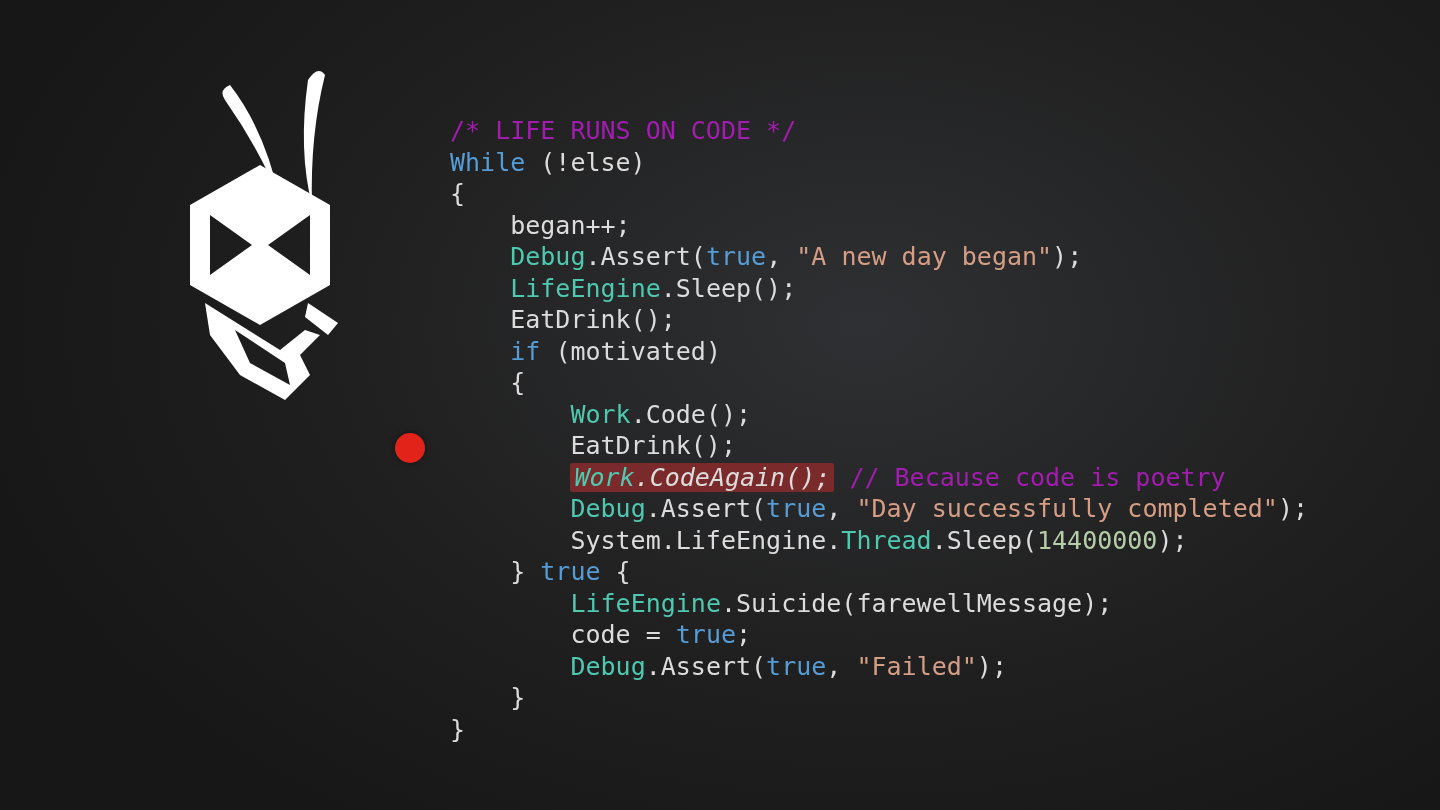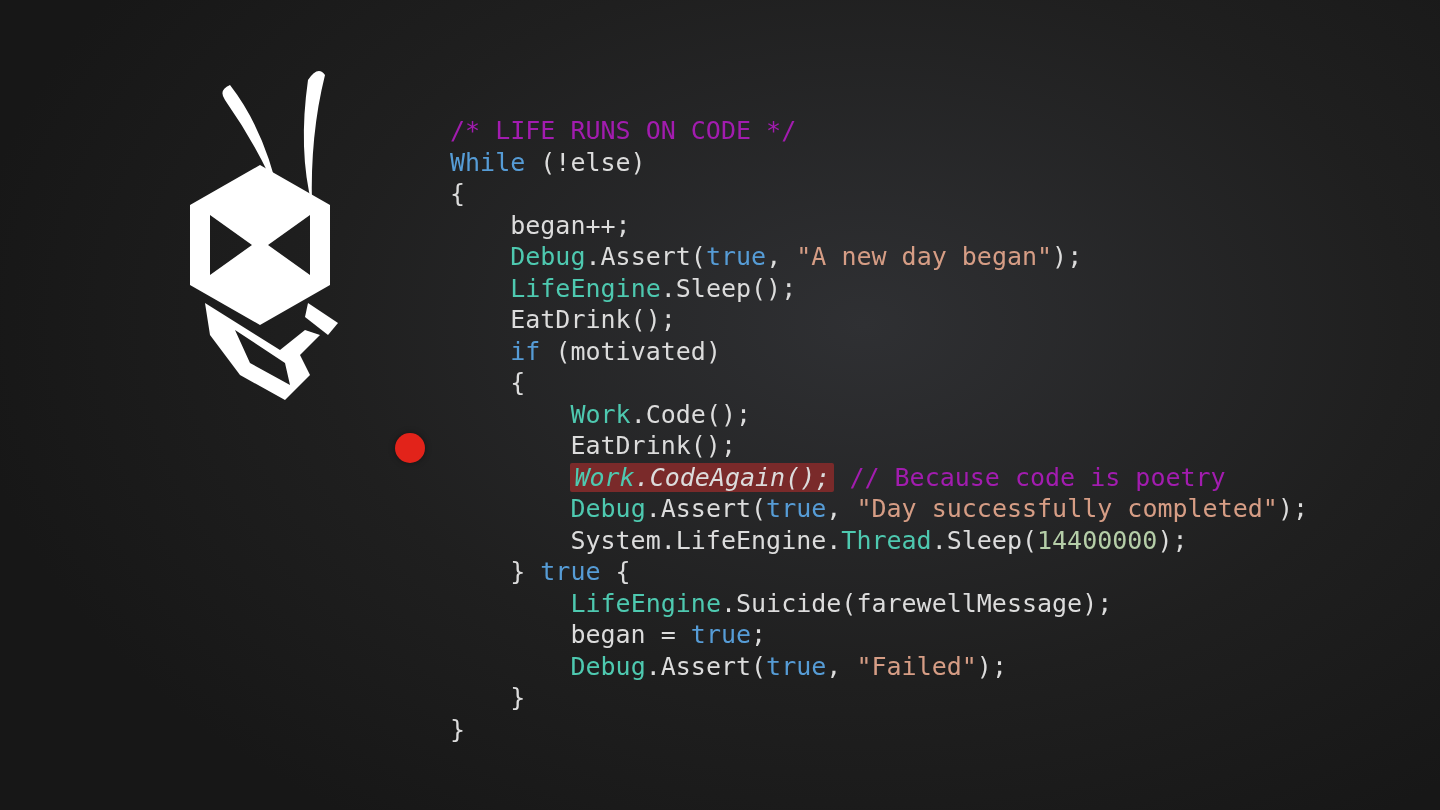--- a/index.html
+++ b/index.html
@@ -92,18 +92,18 @@
 <span class="c-plain">    EatDrink();</span>
 <span class="c-plain">    </span><span class="c-keyword">if</span><span class="c-plain"> (motivated)</span>
 <span class="c-plain">    {</span>
 <span class="c-plain">        </span><span class="c-type">Work</span><span class="c-plain">.Code();</span>
 <span class="c-plain">        EatDrink();</span>
 <span class="c-plain">        </span><span class="c-bp"><span class="c-type">Work</span><span class="c-plain">.CodeAgain();</span></span><span class="c-plain"> </span><span class="c-comment">// Because code is poetry</span>
 <span class="c-plain">        </span><span class="c-type">Debug</span><span class="c-plain">.Assert(</span><span class="c-keyword">true</span><span class="c-plain">, </span><span class="c-string">"Day successfully completed"</span><span class="c-plain">);</span>
 <span class="c-plain">        System.LifeEngine.</span><span class="c-type">Thread</span><span class="c-plain">.Sleep(</span><span class="c-number">14400000</span><span class="c-plain">);</span>
 <span class="c-plain">    } </span><span class="c-keyword">true</span><span class="c-plain"> {</span>
 <span class="c-plain">        </span><span class="c-type">LifeEngine</span><span class="c-plain">.Suicide(farewellMessage);</span>
-<span class="c-plain">        began = </span><span class="c-keyword">true</span><span class="c-plain">;</span>
+<span class="c-plain">        code = </span><span class="c-keyword">true</span><span class="c-plain">;</span>
 <span class="c-plain">        </span><span class="c-type">Debug</span><span class="c-plain">.Assert(</span><span class="c-keyword">true</span><span class="c-plain">, </span><span class="c-string">"Failed"</span><span class="c-plain">);</span>
 <span class="c-plain">    }</span>
 <span class="c-plain">}</span></pre>
 
 </div>
 
 </body></html>

